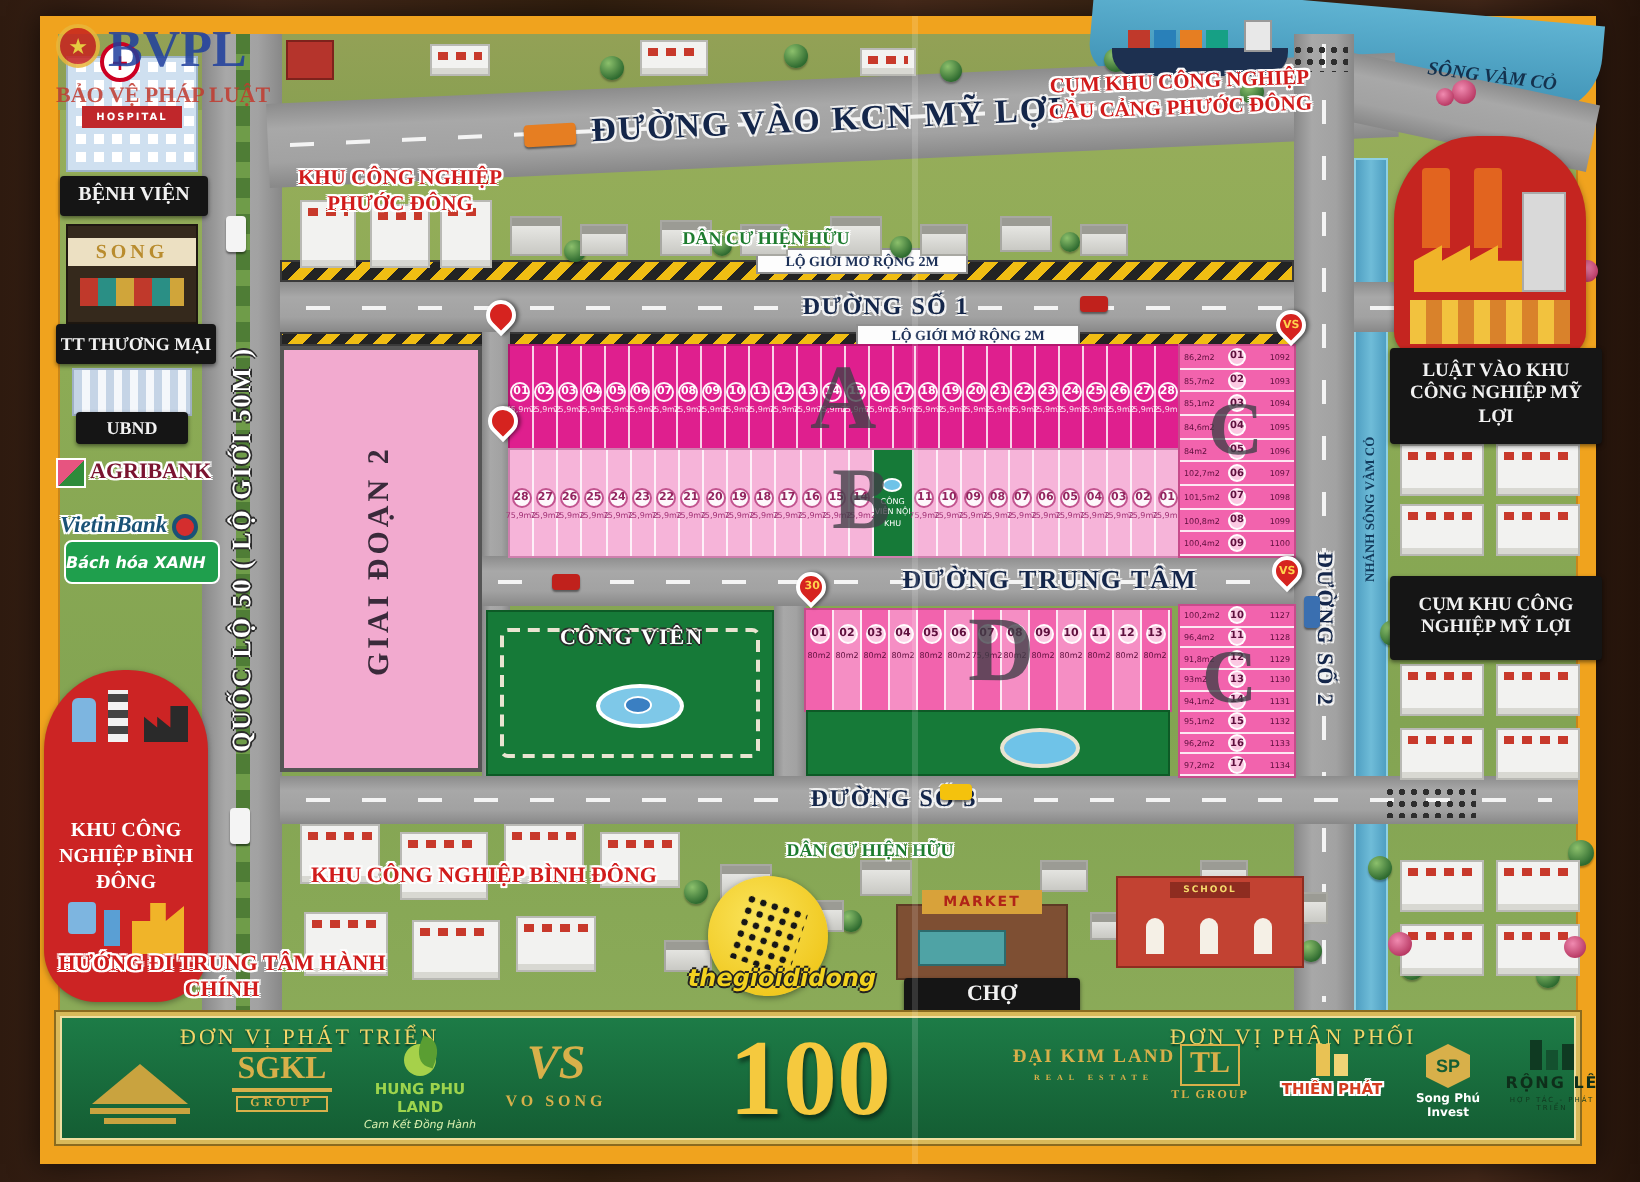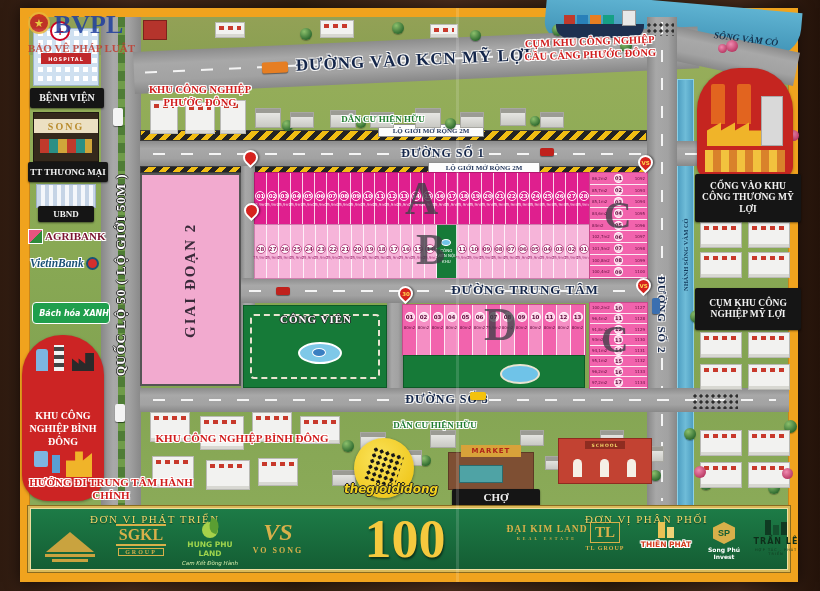--- a/index.html
+++ b/index.html
@@ -628,21 +628,21 @@
   <div class="abs bar" style="left:38px;top:206px;width:56px;height:16px;font-size:9px">UBND</div>
 
   <div class="abs" style="left:28px;top:226px;width:82px;height:20px;display:flex;align-items:center;gap:2px">
     <div style="width:13px;height:13px;background:linear-gradient(135deg,#e75480 50%,#2e8b3a 50%);border:1px solid #fff"></div>
     <span class="out" style="font:700 11px 'Liberation Serif',serif;color:#7a1430">AGRIBANK</span>
   </div>
   <div class="abs" style="left:30px;top:252px;width:80px;height:22px;display:flex;align-items:center;gap:2px">
     <span class="out" style="font:italic 700 11.5px 'Liberation Serif',serif;color:#1a5276">VietinBank</span>
     <div style="width:13px;height:13px;border-radius:50%;background:#d42e2e;border:2px solid #1a5276;box-sizing:border-box"></div>
   </div>
-  <div class="abs" style="left:32px;top:302px;width:76px;height:20px;background:#1f9f4d;border-radius:4px;border:1px solid #fff;display:flex;align-items:center;justify-content:flex-end;gap:2px">
+  <div class="abs" style="left:32px;top:270px;width:76px;height:20px;background:#1f9f4d;border-radius:4px;border:1px solid #fff;display:flex;align-items:center;justify-content:flex-start;gap:2px">
     <span style="font:italic 700 8px 'DejaVu Sans',sans-serif;color:#fff">Bách hóa XANH</span>
   </div>
 
   <div class="abs indblob" style="left:22px;top:335px;width:82px;height:166px;background:#cc2424;border-radius:40px 40px 26px 26px">
     <div class="abs" style="left:14px;top:14px;width:12px;height:22px;background:#7db5e0;border-radius:3px 3px 0 0"></div>
     <div class="abs" style="left:32px;top:10px;width:10px;height:26px;background:repeating-linear-gradient(0deg,#f2f2f2 0 4px,#444 4px 8px)"></div>
     <div class="abs" style="left:50px;top:18px;width:22px;height:18px;background:#2a2a2a;clip-path:polygon(0 100%,0 30%,30% 60%,30% 30%,60% 60%,60% 0,100% 0,100% 100%)"></div>
     <div class="abs redt" style="left:3px;top:74px;width:76px;font-size:10px;color:#fff;text-shadow:none;line-height:1.3">KHU CÔNG NGHIỆP BÌNH ĐÔNG</div>
     <div class="abs" style="left:12px;top:116px;width:14px;height:16px;background:#7db5e0;border-radius:2px"></div>
     <div class="abs" style="left:30px;top:120px;width:8px;height:18px;background:#5a9fd4"></div>
@@ -664,21 +664,21 @@
   <div class="abs redt out" style="left:514px;top:36px;width:152px;font-size:10.5px;transform:rotate(-2deg)">CỤM KHU CÔNG NGHIỆP CẦU CẢNG PHƯỚC ĐÔNG</div>
   <div class="abs" style="left:700px;top:34px;width:92px;font:italic 700 9.5px 'Liberation Serif',serif;color:#14314d;transform:rotate(7deg);text-align:center">SÔNG VÀM CỎ</div>
 
   <div class="abs indblob" style="left:697px;top:68px;width:96px;height:110px">
     <div class="abs" style="left:14px;top:16px;width:14px;height:40px;background:#e2641f;border-radius:2px 2px 0 0"></div>
     <div class="abs" style="left:40px;top:16px;width:14px;height:40px;background:#e2641f;border-radius:2px 2px 0 0"></div>
     <div class="abs" style="left:10px;top:52px;width:56px;height:26px;background:#f0b429;clip-path:polygon(0 100%,0 40%,25% 10%,25% 40%,50% 10%,50% 40%,75% 10%,75% 40%,100% 40%,100% 100%)"></div>
     <div class="abs" style="left:64px;top:28px;width:22px;height:50px;background:#d9d9d9;border:1px solid #aaa;box-sizing:border-box"></div>
     <div class="abs" style="left:8px;top:82px;width:80px;height:22px;background:repeating-linear-gradient(90deg,#f2c23e 0 8px,#d9822b 8px 16px)"></div>
   </div>
-  <div class="abs bar" style="left:695px;top:174px;width:102px;height:44px;font-size:9.5px;padding:2px">CỔNG VÀO KHU CÔNG THƯƠNG MỸ LỢI</div>
+  <div class="abs bar" style="left:695px;top:174px;width:102px;height:44px;font-size:9.5px;padding:2px">LUẬT VÀO KHU CÔNG NGHIỆP MỸ LỢI</div>
   <div class="abs bar" style="left:695px;top:288px;width:102px;height:38px;font-size:9.5px;padding:2px">CỤM KHU CÔNG NGHIỆP MỸ LỢI</div>
 
   <div class="abs redt out" style="left:152px;top:432px;width:180px;font-size:11px">KHU CÔNG NGHIỆP BÌNH ĐÔNG</div>
   <div class="abs greent out" style="left:385px;top:420px;width:100px;font-size:9px">DÂN CƯ HIỆN HỮU</div>
 
   <div class="abs" style="left:354px;top:438px;width:60px;height:60px;border-radius:50%;background:radial-gradient(circle at 40% 35%,#fae35a,#f0c81e 75%);box-shadow:0 1px 3px rgba(0,0,0,.4)">
     <div class="abs" style="left:14px;top:12px;width:32px;height:34px;background-image:radial-gradient(#161616 1.6px,transparent 1.8px);background-size:6px 6px;transform:rotate(18deg)"></div>
   </div>
   <div class="abs" style="left:328px;top:482px;width:126px;font:italic 700 12px 'DejaVu Sans',sans-serif;color:#f2d21f;text-align:center;text-shadow:-1px 0 #222,1px 0 #222,0 -1px #222,0 1px #222">thegioididong</div>
 
@@ -767,19 +767,19 @@
     <div class="abs logo" style="left:668px;top:14px;width:52px">
       <div class="hex">SP</div>
       <span style="font:700 6px 'DejaVu Sans',sans-serif;color:#fff">Song Phú Invest</span>
     </div>
     <div class="abs logo" style="left:722px;top:12px;width:48px">
       <div style="display:flex;gap:2px;align-items:flex-end">
         <div style="width:6px;height:15px;background:#0f3a22"></div>
         <div style="width:6px;height:10px;background:#14512f"></div>
         <div style="width:6px;height:13px;background:#0f3a22"></div>
       </div>
-      <span style="font:700 8px 'DejaVu Sans',sans-serif;color:#0e2e1a;letter-spacing:1px">TRẦN LÊ</span>
+      <span style="font:700 8px 'DejaVu Sans',sans-serif;color:#0e2e1a;letter-spacing:1px">RỘNG LÊ</span>
       <span style="font:3.5px 'DejaVu Sans',sans-serif;color:#12381f;letter-spacing:1px">HỢP TÁC - PHÁT TRIỂN</span>
     </div>
   </div>
 
   <div class="abs crease" style="left:456px;top:8px;width:3px;height:574px"></div>
 </div>
 
 </body></html>

